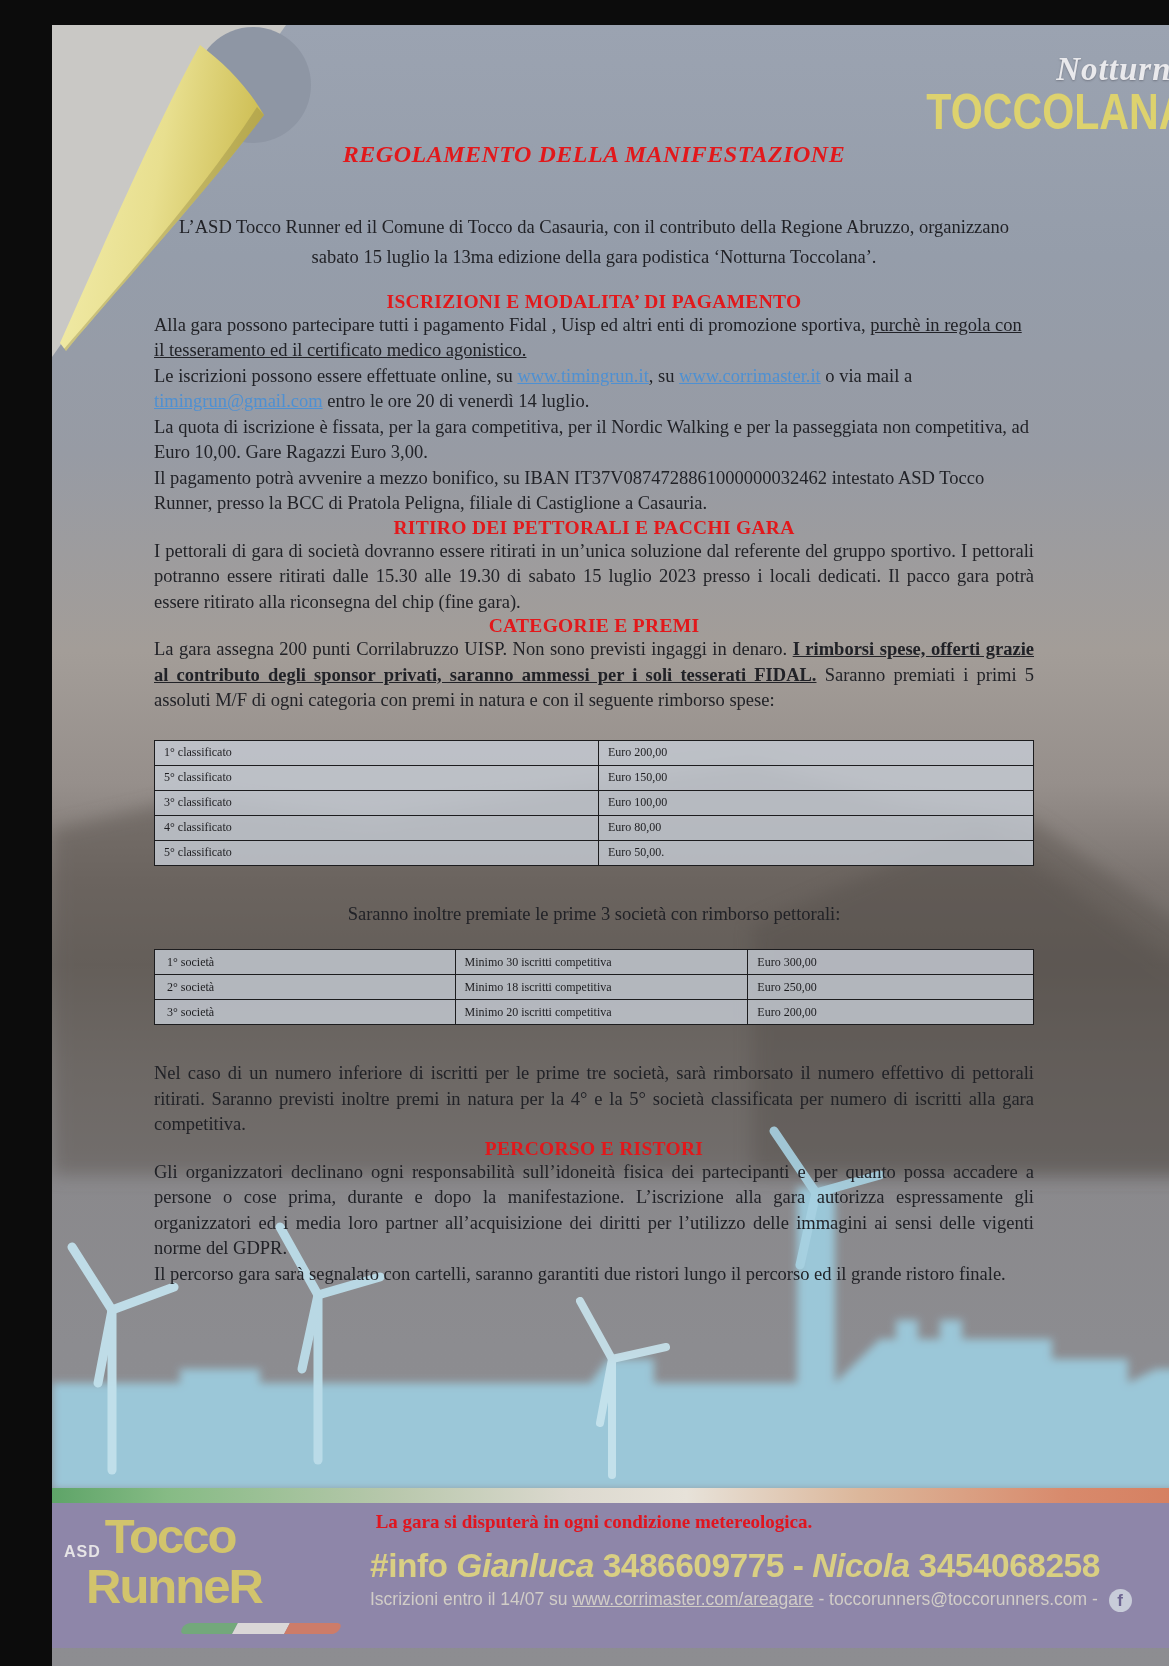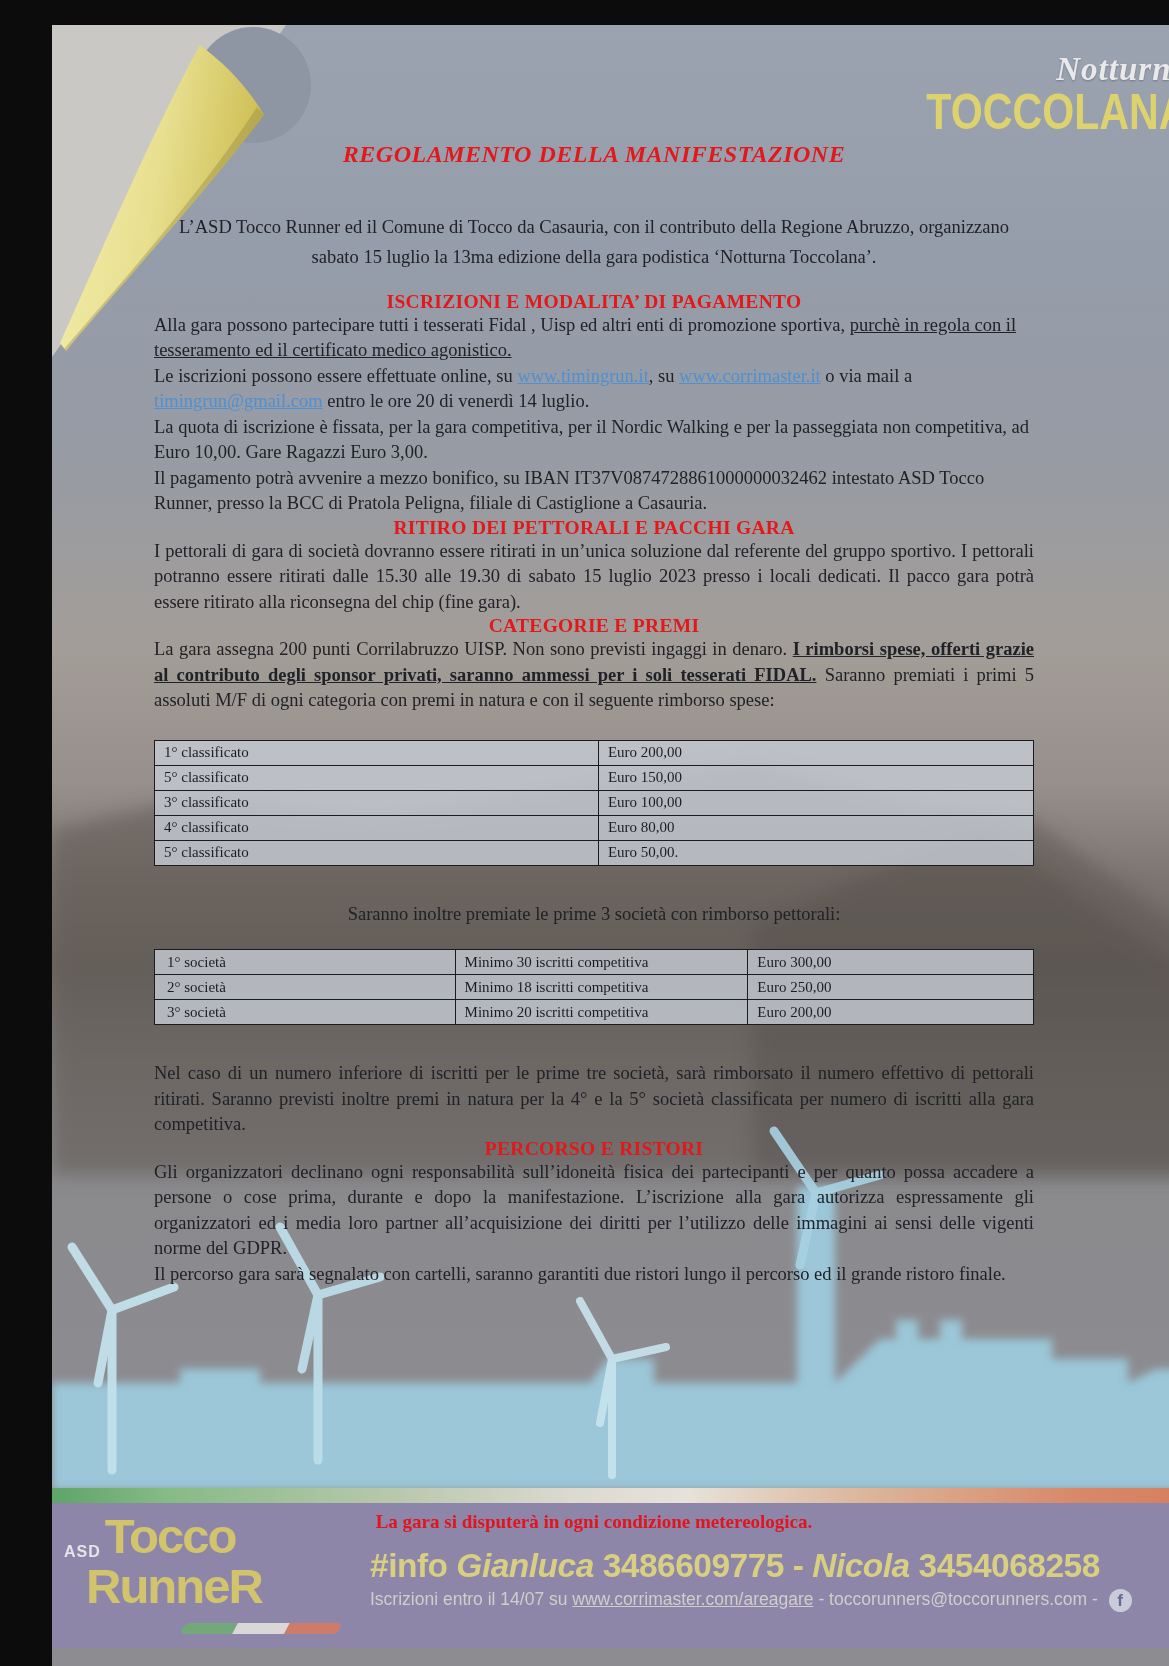--- a/index.html
+++ b/index.html
@@ -26,21 +26,21 @@
   .intro{margin-top:44px;text-align:center;font-size:18.5px;line-height:30px;}
   h2.sec{margin:0;text-align:center;color:#e2181b;font-weight:bold;font-size:19.5px;letter-spacing:.3px;}
   .h-iscr{margin-top:32px;} .h-ritiro{margin-top:34px;} .h-categ{margin-top:30px;} .h-perc{margin-top:30px;}
   p.body{font-size:18.5px;line-height:25.5px;margin:0;}
   .mt{margin-top:15px;}
   .just{text-align:justify;}
   .u{text-decoration:underline;}
   .bu{font-weight:bold;text-decoration:underline;}
   .lnk{color:#4e90d2;text-decoration:underline;cursor:pointer;}
   table.prize{border-collapse:collapse;width:100%;background:rgba(197,203,211,.82);}
-  table.prize td{border:1.6px solid #1c1c1e;font-size:15px;padding:0 9px;height:24px;color:#1d1d20;}
+  table.prize td{border:1.6px solid #1c1c1e;font-size:12px;padding:0 9px;height:24px;color:#1d1d20;}
   .tbl1{margin-top:26px;}
   .tbl1 td:first-child{width:50.5%;}
   .tbl2{margin-top:22px;}
   .tbl2 td:nth-child(1){width:34.2%;padding-left:12px;} .tbl2 td:nth-child(2){width:33.3%;}
 
   .tricolor{position:absolute;left:0;top:1463px;width:1153px;height:15px;z-index:4;
      background:linear-gradient(90deg,#5ea468 0%,#86bb85 10%,#b9c8ad 30%,#dcd9cf 45%,#e7e2d9 55%,#dcb79b 70%,#d88a6c 88%,#d57d5e 100%);}
   .footer{position:absolute;left:0;top:1478px;width:1153px;height:145px;z-index:4;background:#8e86a9;padding-left:28px;}
   .weather{position:absolute;left:102px;top:8px;width:880px;text-align:center;color:#e0151f;
      font-weight:bold;font-size:19px;font-family:"Liberation Serif",serif;}
@@ -129,21 +129,21 @@
       <span class="brand-script">Notturna</span>
       <span class="brand-block">TOCCOLANA</span>
     </div>
 
     <div class="content">
       <div class="doc-title">REGOLAMENTO DELLA MANIFESTAZIONE</div>
 
       <p class="intro">L’ASD Tocco Runner ed il Comune di Tocco da Casauria, con il contributo della Regione Abruzzo, organizzano sabato 15 luglio la 13ma edizione della gara podistica ‘Notturna Toccolana’.</p>
 
       <h2 class="sec h-iscr">ISCRIZIONI E MODALITA’ DI PAGAMENTO</h2>
-      <p class="body mt"><span>Alla gara possono partecipare tutti i tesserati Fidal , Uisp ed altri enti di promozione sportiva, </span><span class="u">purchè in regola con il tesseramento ed il certificato medico agonistico.</span></p>
+      <p class="body mt"><span>Alla gara possono partecipare tutti i pagamento Fidal , Uisp ed altri enti di promozione sportiva, </span><span class="u">purchè in regola con il tesseramento ed il certificato medico agonistico.</span></p>
       <p class="body mt"><span>Le iscrizioni possono essere effettuate online, su </span><span class="lnk">www.timingrun.it</span><span>, su </span><span class="lnk">www.corrimaster.it</span><span> o via mail a </span><span class="lnk">timingrun@gmail.com</span><span> entro le ore 20 di venerdì 14 luglio.</span></p>
       <p class="body mt">La quota di iscrizione è fissata, per la gara competitiva, per il Nordic Walking e per la passeggiata non competitiva, ad Euro 10,00. Gare Ragazzi Euro 3,00.</p>
       <p class="body mt">Il pagamento potrà avvenire a mezzo bonifico, su IBAN IT37V0874728861000000032462 intestato ASD Tocco Runner, presso la BCC di Pratola Peligna, filiale di Castiglione a Casauria.</p>
 
       <h2 class="sec h-ritiro">RITIRO DEI PETTORALI E PACCHI GARA</h2>
       <p class="body mt just">I pettorali di gara di società dovranno essere ritirati in un’unica soluzione dal referente del gruppo sportivo. I pettorali potranno essere ritirati dalle 15.30 alle 19.30 di sabato 15 luglio 2023 presso i locali dedicati. Il pacco gara potrà essere ritirato alla riconsegna del chip (fine gara).</p>
 
       <h2 class="sec h-categ">CATEGORIE E PREMI</h2>
       <p class="body mt just"><span>La gara assegna 200 punti Corrilabruzzo UISP. Non sono previsti ingaggi in denaro. </span><span class="bu">I rimborsi spese, offerti grazie al contributo degli sponsor privati, saranno ammessi per i soli tesserati  FIDAL.</span><span> Saranno premiati i primi 5 assoluti M/F di ogni categoria con premi in natura e con il seguente rimborso spese:</span></p>
 

